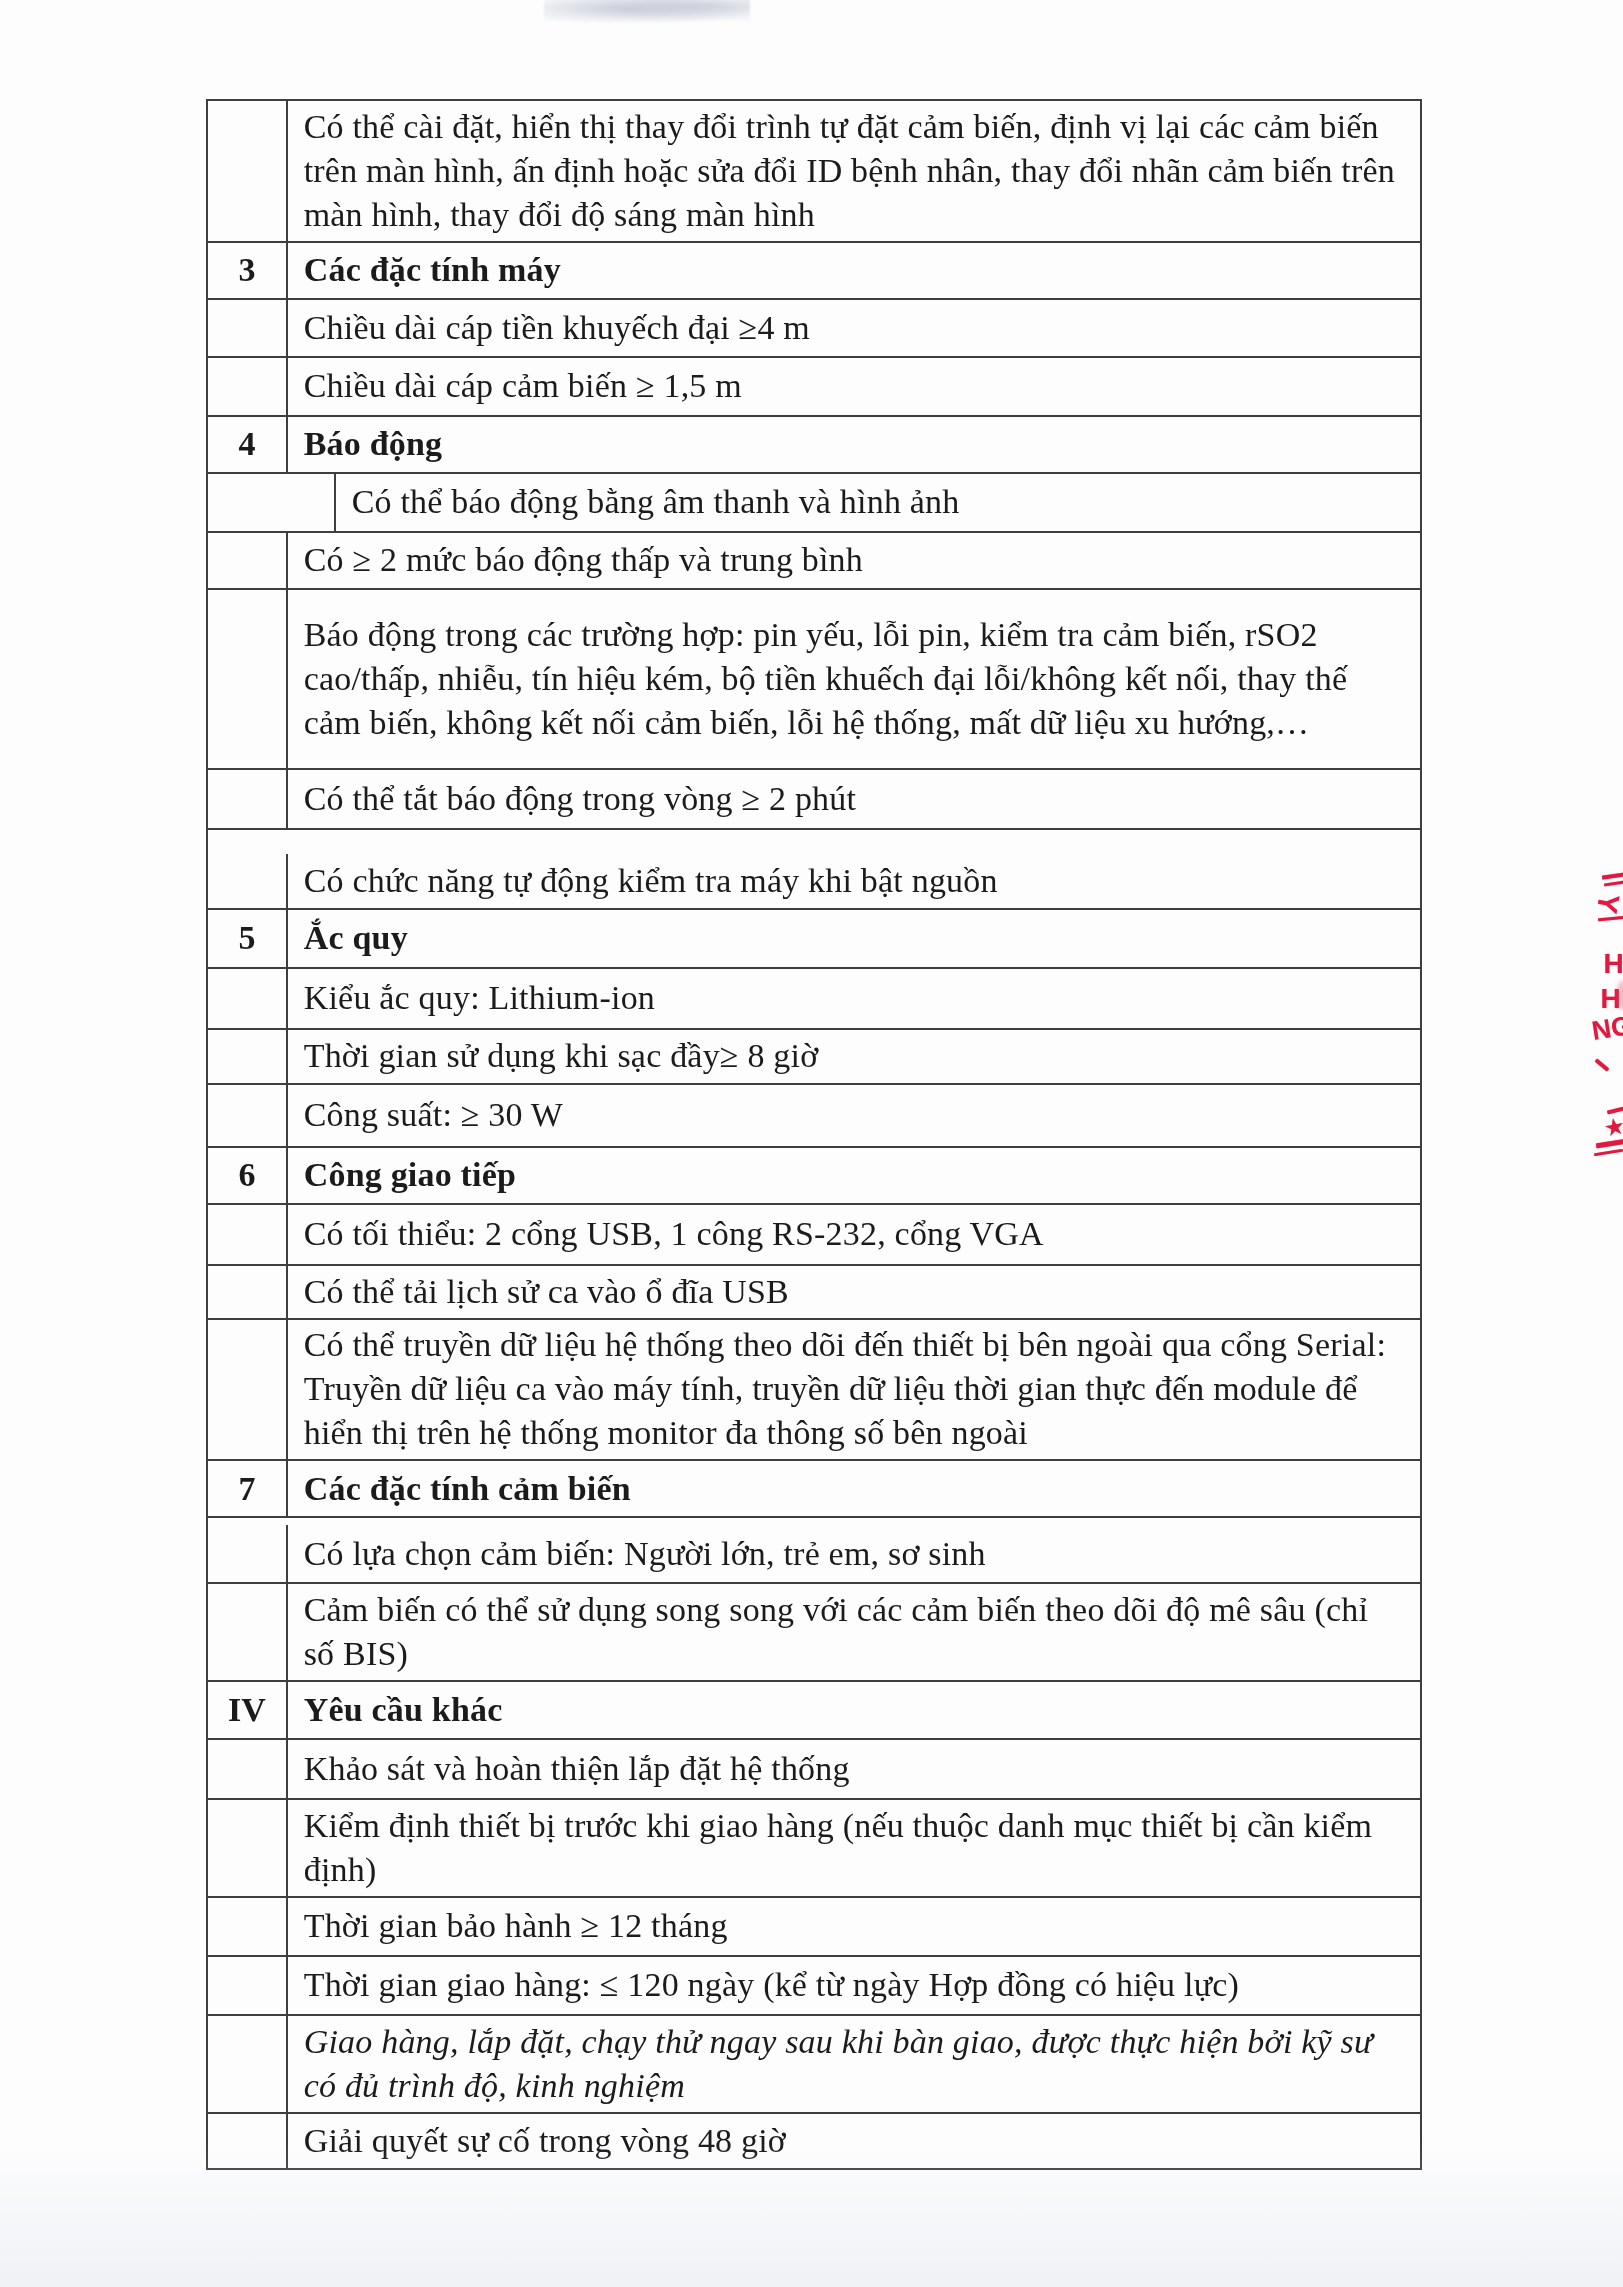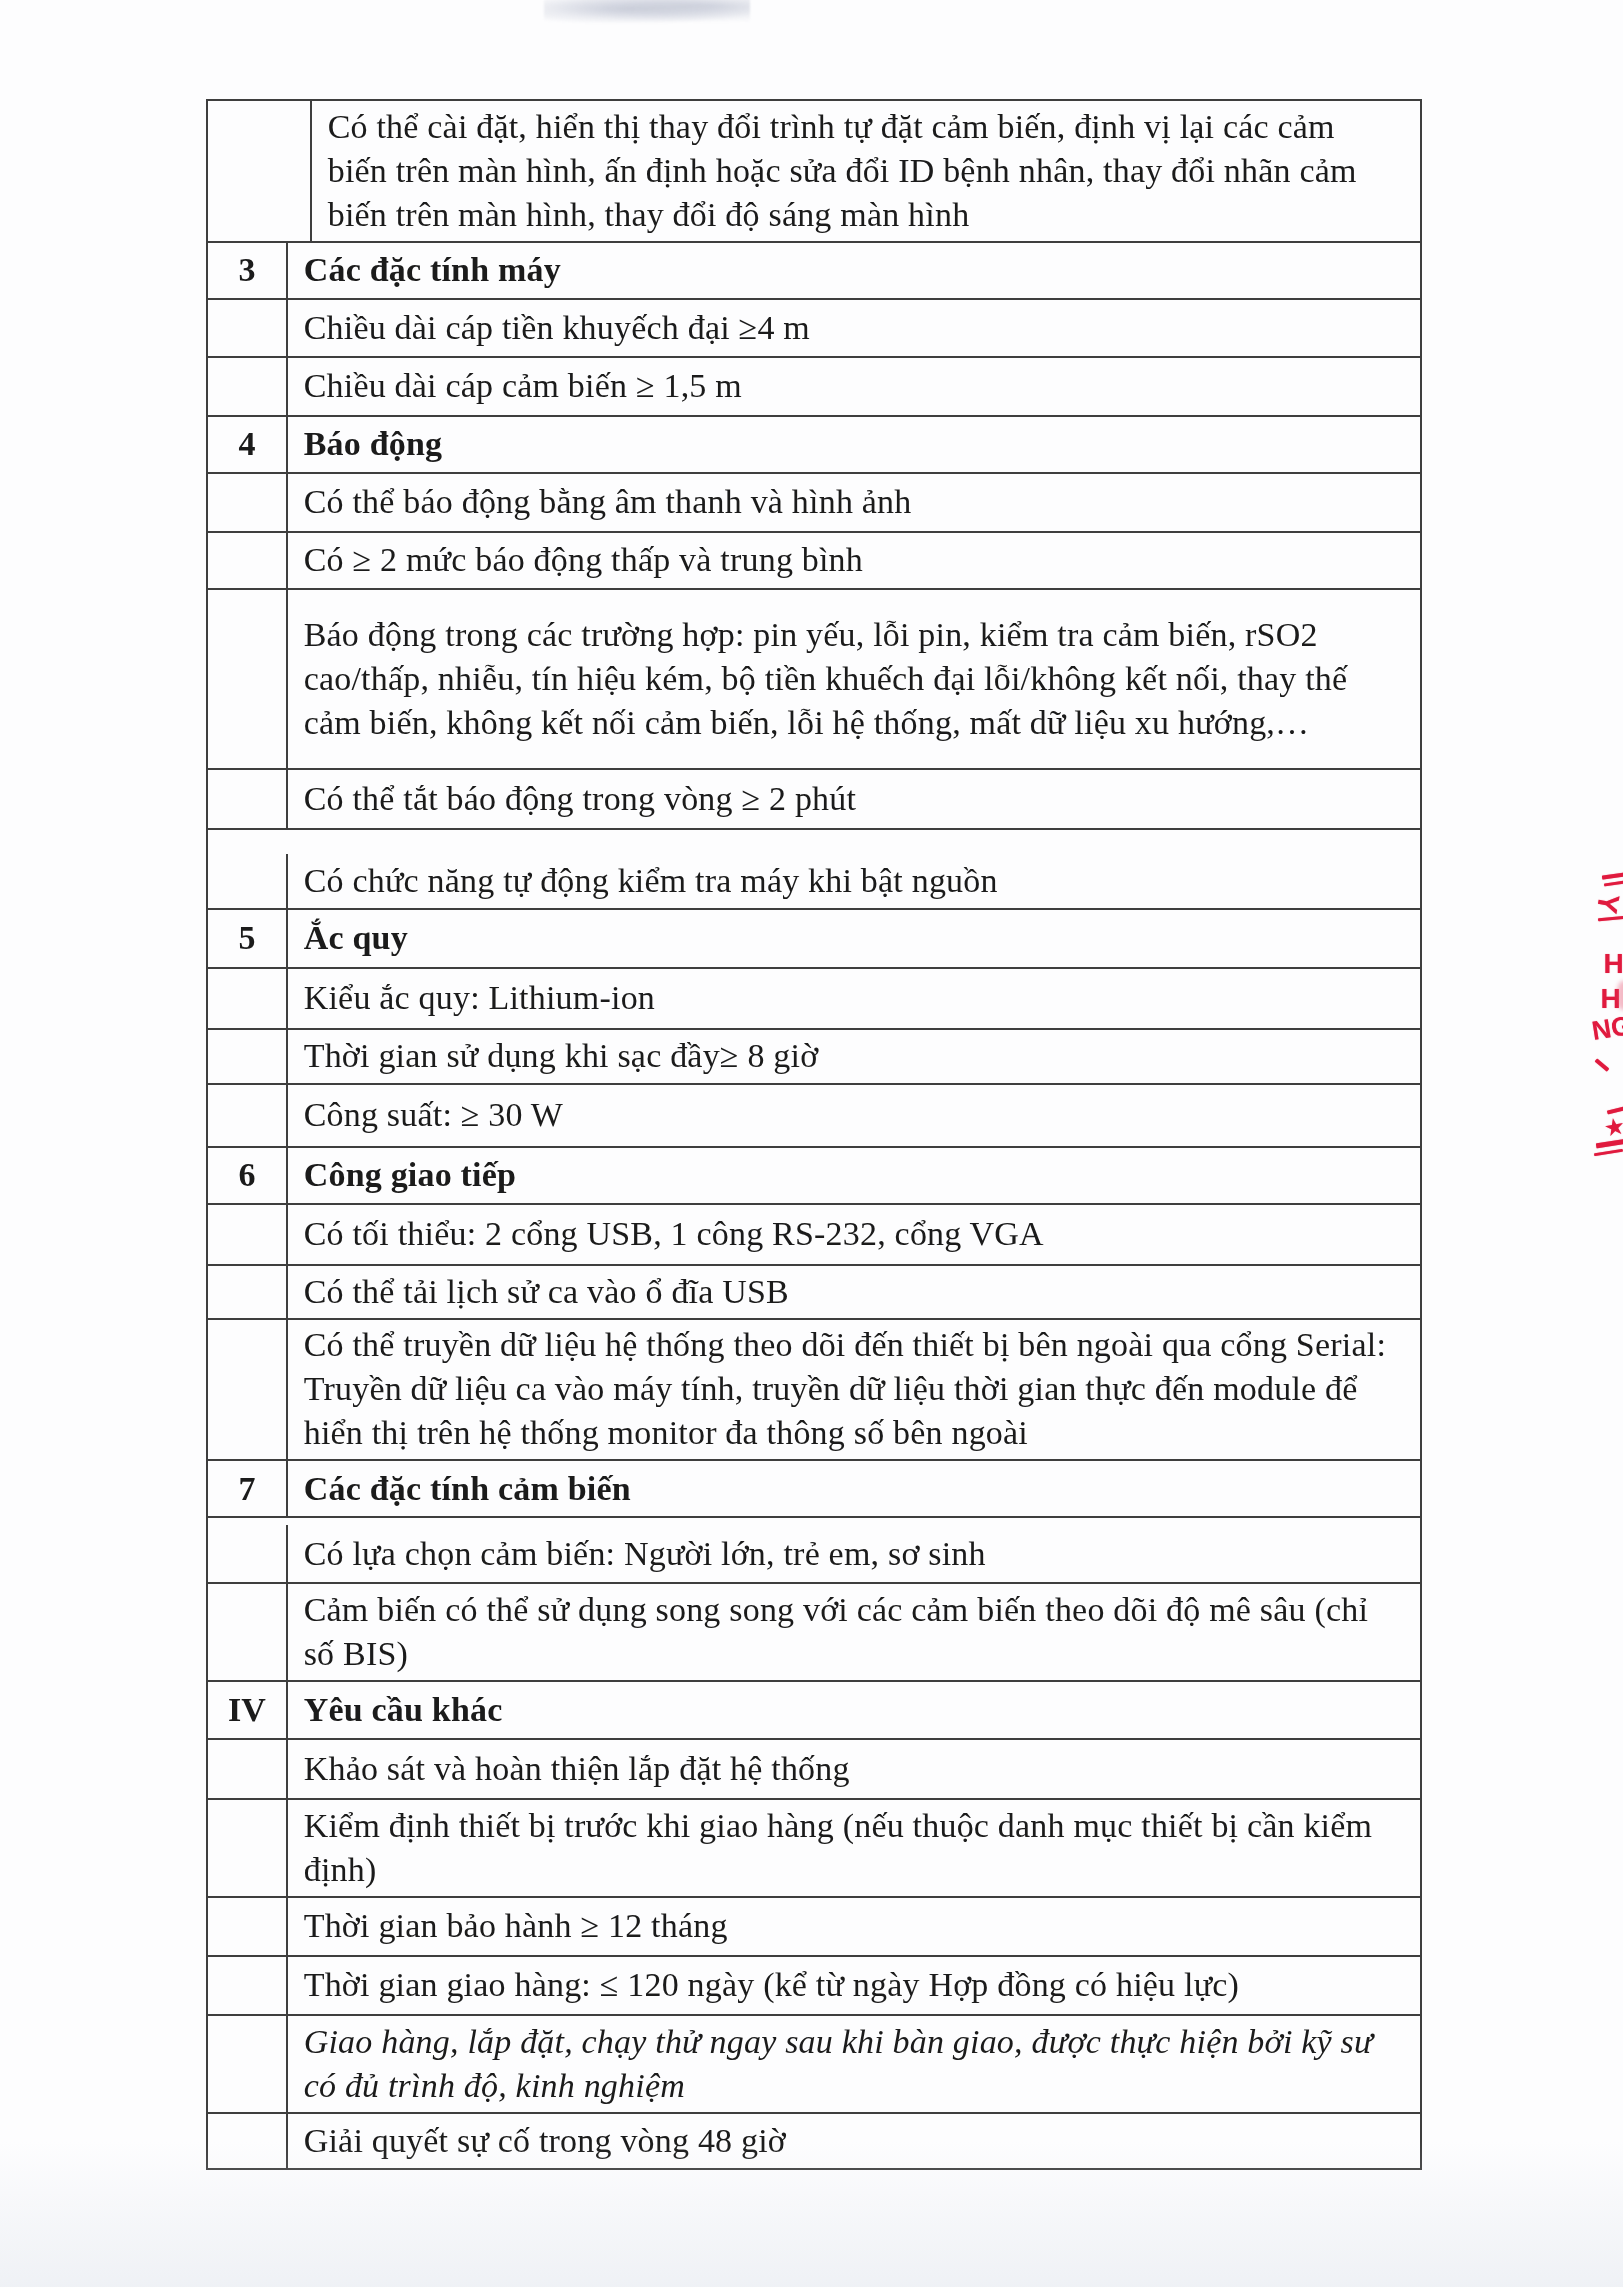--- a/index.html
+++ b/index.html
@@ -54,21 +54,21 @@
   .stamp .blob{
     background:rgba(228,76,108,0.38);filter:blur(2px);border-radius:40%;
   }
 </style>
 </head>
 <body>
 
 <div class="scan-smudge"></div>
 
 <div class="spec-table">
-  <div class="row" style="min-height: 131px; padding-left: 24px;">
+  <div class="row" style="min-height: 131px;">
     <div class="cell-num"></div>
     <div class="cell-text">Có thể cài đặt, hiển thị thay đổi trình tự đặt cảm biến, định vị lại các cảm biến trên màn hình, ấn định hoặc sửa đổi ID bệnh nhân, thay đổi nhãn cảm biến trên màn hình, thay đổi độ sáng màn hình</div>
   </div>
 
   <div class="row bold" style="min-height: 57px;">
     <div class="cell-num">3</div>
     <div class="cell-text">Các đặc tính máy</div>
   </div>
 
   <div class="row" style="min-height: 58px;">
@@ -79,21 +79,21 @@
   <div class="row" style="min-height: 59px;">
     <div class="cell-num"></div>
     <div class="cell-text">Chiều dài cáp cảm biến ≥ 1,5 m</div>
   </div>
 
   <div class="row bold" style="min-height: 57px;">
     <div class="cell-num">4</div>
     <div class="cell-text">Báo động</div>
   </div>
 
-  <div class="row" style="min-height: 59px;">
+  <div class="row" style="min-height: 59px; padding-left: 48px;">
     <div class="cell-num"></div>
     <div class="cell-text">Có thể báo động bằng âm thanh và hình ảnh</div>
   </div>
 
   <div class="row" style="min-height: 57px;">
     <div class="cell-num"></div>
     <div class="cell-text">Có ≥ 2 mức báo động thấp và trung bình</div>
   </div>
 
   <div class="row" style="min-height: 180px;">

